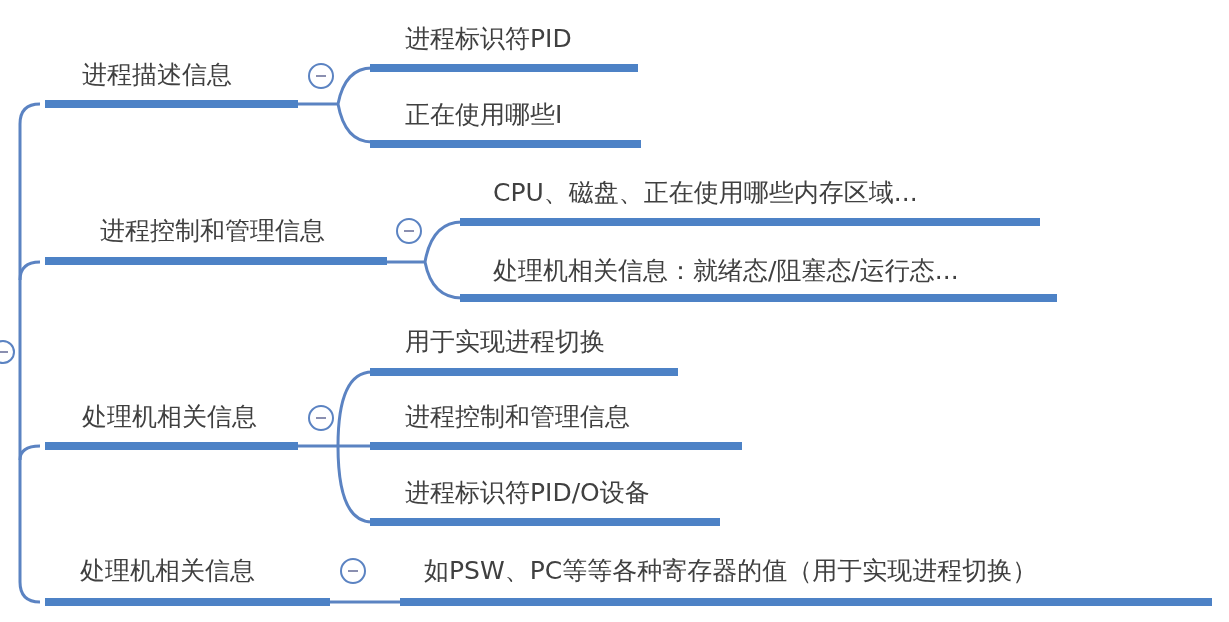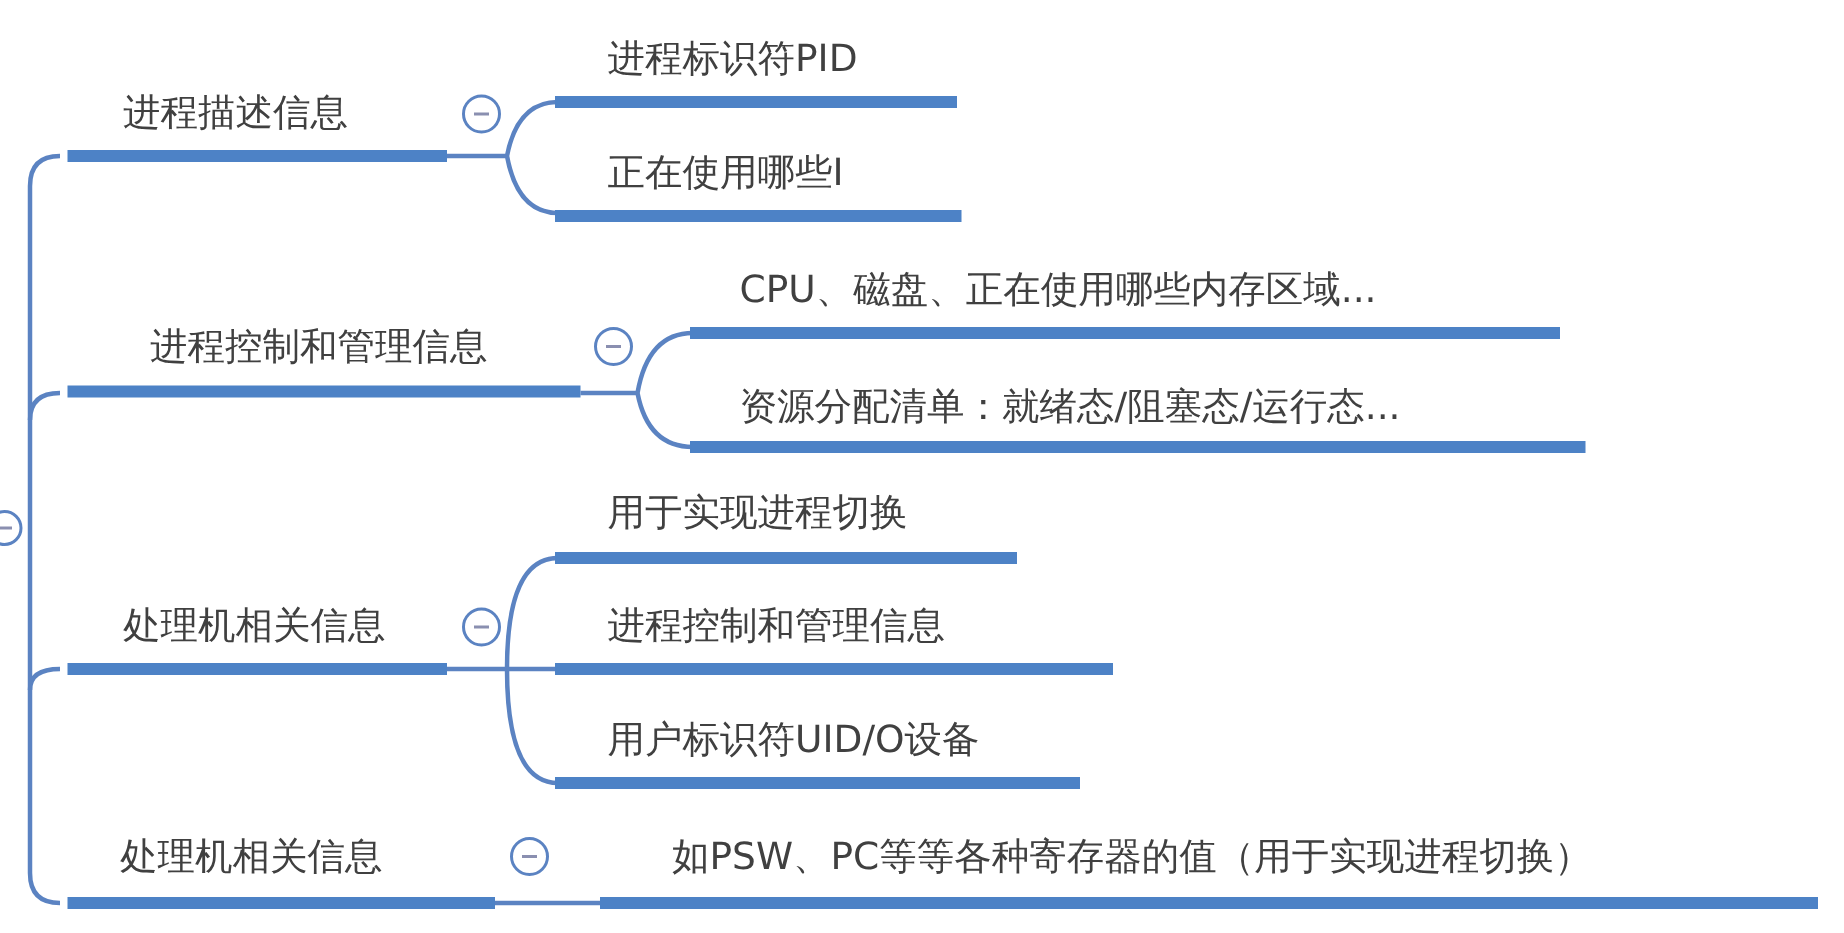--- a/index.html
+++ b/index.html
@@ -40,30 +40,30 @@
 <div class="lbl" style="left:405px;top:24px">进程标识符PID</div>
 <div class="bar" style="left:370px;top:64px;width:268px"></div>
 <div class="lbl" style="left:405px;top:100px">正在使用哪些I</div>
 <div class="bar" style="left:370px;top:140px;width:271px"></div>
 
 <div class="lbl" style="left:100px;top:216px">进程控制和管理信息</div>
 <div class="bar" style="left:45px;top:257px;width:342px"></div>
 <div class="collapse" style="left:396px;top:218px"></div>
 <div class="lbl" style="left:493px;top:178px">CPU、磁盘、正在使用哪些内存区域...</div>
 <div class="bar" style="left:460px;top:218px;width:580px"></div>
-<div class="lbl" style="left:493px;top:256px">资源分配清单：就绪态/阻塞态/运行态...</div>
+<div class="lbl" style="left:493px;top:256px">处理机相关信息：就绪态/阻塞态/运行态...</div>
 <div class="bar" style="left:460px;top:294px;width:597px"></div>
 
 <div class="lbl" style="left:82px;top:402px">处理机相关信息</div>
 <div class="bar" style="left:45px;top:442px;width:253px"></div>
 <div class="collapse" style="left:308px;top:405px"></div>
 <div class="lbl" style="left:405px;top:327px">用于实现进程切换</div>
 <div class="bar" style="left:370px;top:368px;width:308px"></div>
 <div class="lbl" style="left:405px;top:402px">进程控制和管理信息</div>
 <div class="bar" style="left:370px;top:442px;width:372px"></div>
-<div class="lbl" style="left:405px;top:478px">用户标识符UID/O设备</div>
+<div class="lbl" style="left:405px;top:478px">进程标识符PID/O设备</div>
 <div class="bar" style="left:370px;top:518px;width:350px"></div>
 
 <div class="lbl" style="left:80px;top:556px">处理机相关信息</div>
 <div class="bar" style="left:45px;top:598px;width:285px"></div>
 <div class="collapse" style="left:340px;top:558px"></div>
-<div class="lbl" style="left:448px;top:556px">如PSW、PC等等各种寄存器的值（用于实现进程切换）</div>
+<div class="lbl" style="left:424px;top:556px">如PSW、PC等等各种寄存器的值（用于实现进程切换）</div>
 <div class="bar" style="left:400px;top:598px;width:812px"></div>
 
 </body></html>

